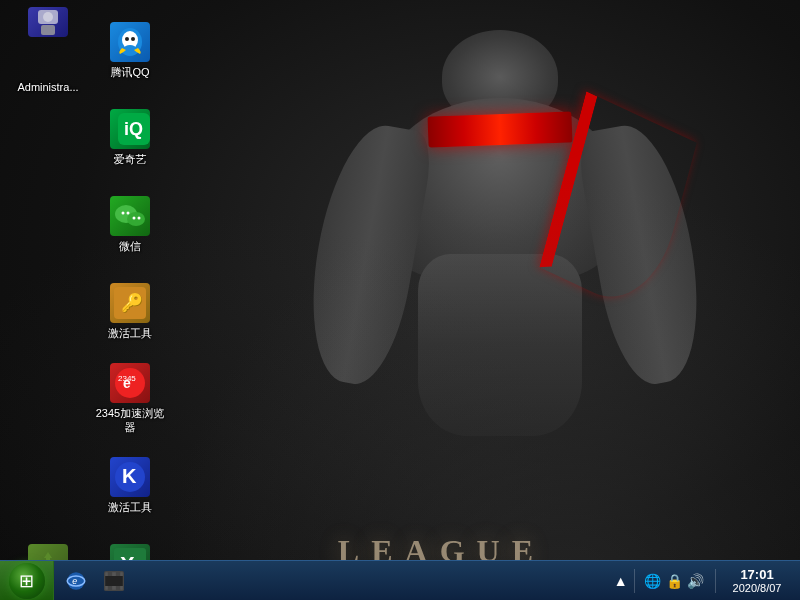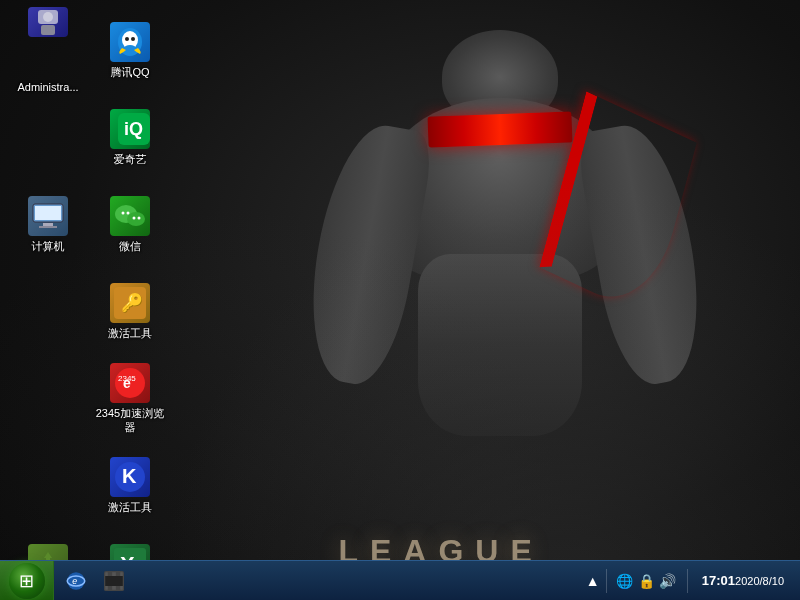--- a/index.html
+++ b/index.html
@@ -65,21 +65,21 @@
 
     .league-text {
       position: absolute;
       bottom: 30px;
       left: 50%;
       transform: translateX(-30%);
       font-size: 32px;
       font-weight: bold;
       letter-spacing: 12px;
       color: rgba(200, 180, 150, 0.7);
-      font-family: Liberation Sans, sans-serif;
+      font-family: Liberation Serif, serif;
       text-shadow: 0 0 20px rgba(180, 150, 100, 0.4);
     }
 
     
     #icons-area {
       position: absolute;
       top: 0;
       left: 0;
       width: 200px;
       height: 570px;
@@ -195,20 +195,21 @@
     }
 
     .tray-icon {
       color: white;
       font-size: 14px;
       cursor: pointer;
     }
 
     #clock {
       display: flex;
+      flex-direction: column;
       align-items: center;
       justify-content: center;
       color: white;
       font-size: 11px;
       padding: 0 8px;
       height: 100%;
       cursor: pointer;
       min-width: 70px;
       text-align: center;
     }
@@ -311,31 +312,20 @@
     <div class="desktop-icon" style="grid-column:2; grid-row:2;">
       <div class="icon-img icon-iqiyi">
         <svg width="32" height="32" viewBox="0 0 32 32">
             <rect width="32" height="32" rx="6" fill="#00aa44"></rect>
             <text x="6" y="22" font-size="18" fill="white" font-weight="bold">iQ</text>
           </svg>
       </div>
       <span class="icon-label">爱奇艺</span>
     </div>
 
-    <div class="desktop-icon" style="grid-column:1; grid-row:3;">
-      <div class="icon-img icon-computer">
-        <svg width="34" height="28" viewBox="0 0 34 28">
-            <rect x="2" y="2" width="30" height="18" rx="2" fill="#6699cc" stroke="#334"></rect>
-            <rect x="12" y="21" width="10" height="3" fill="#aab"></rect>
-            <rect x="8" y="24" width="18" height="2" fill="#889"></rect>
-            <rect x="4" y="4" width="26" height="14" fill="#def"></rect>
-          </svg>
-      </div>
-      <span class="icon-label">计算机</span>
-    </div>
     <div class="desktop-icon" style="grid-column:2; grid-row:3;">
       <div class="icon-img icon-wechat">
         <svg width="34" height="32" viewBox="0 0 34 32">
             <ellipse cx="13" cy="14" rx="11" ry="9" fill="#44bb44"></ellipse>
             <ellipse cx="23" cy="19" rx="9" ry="7" fill="#33aa33"></ellipse>
             <circle cx="10" cy="13" r="1.5" fill="white"></circle>
             <circle cx="15" cy="13" r="1.5" fill="white"></circle>
             <circle cx="21" cy="18" r="1.5" fill="white"></circle>
             <circle cx="26" cy="18" r="1.5" fill="white"></circle>
           </svg>
@@ -429,17 +419,17 @@
       <span class="tray-icon">▲</span>
       <div class="tray-sep"></div>
       <div class="notification-area">
         <span class="tray-icon">🌐</span>
         <span class="tray-icon">🔒</span>
         <span class="tray-icon">🔊</span>
       </div>
       <div class="tray-sep"></div>
       <div id="clock">
         <span class="clock-time">17:01</span>
-        <span>2020/8/10</span>
+        <span>2020/8/07</span>
       </div>
     </div>
   </div>
 </div>
 
 </body></html>

